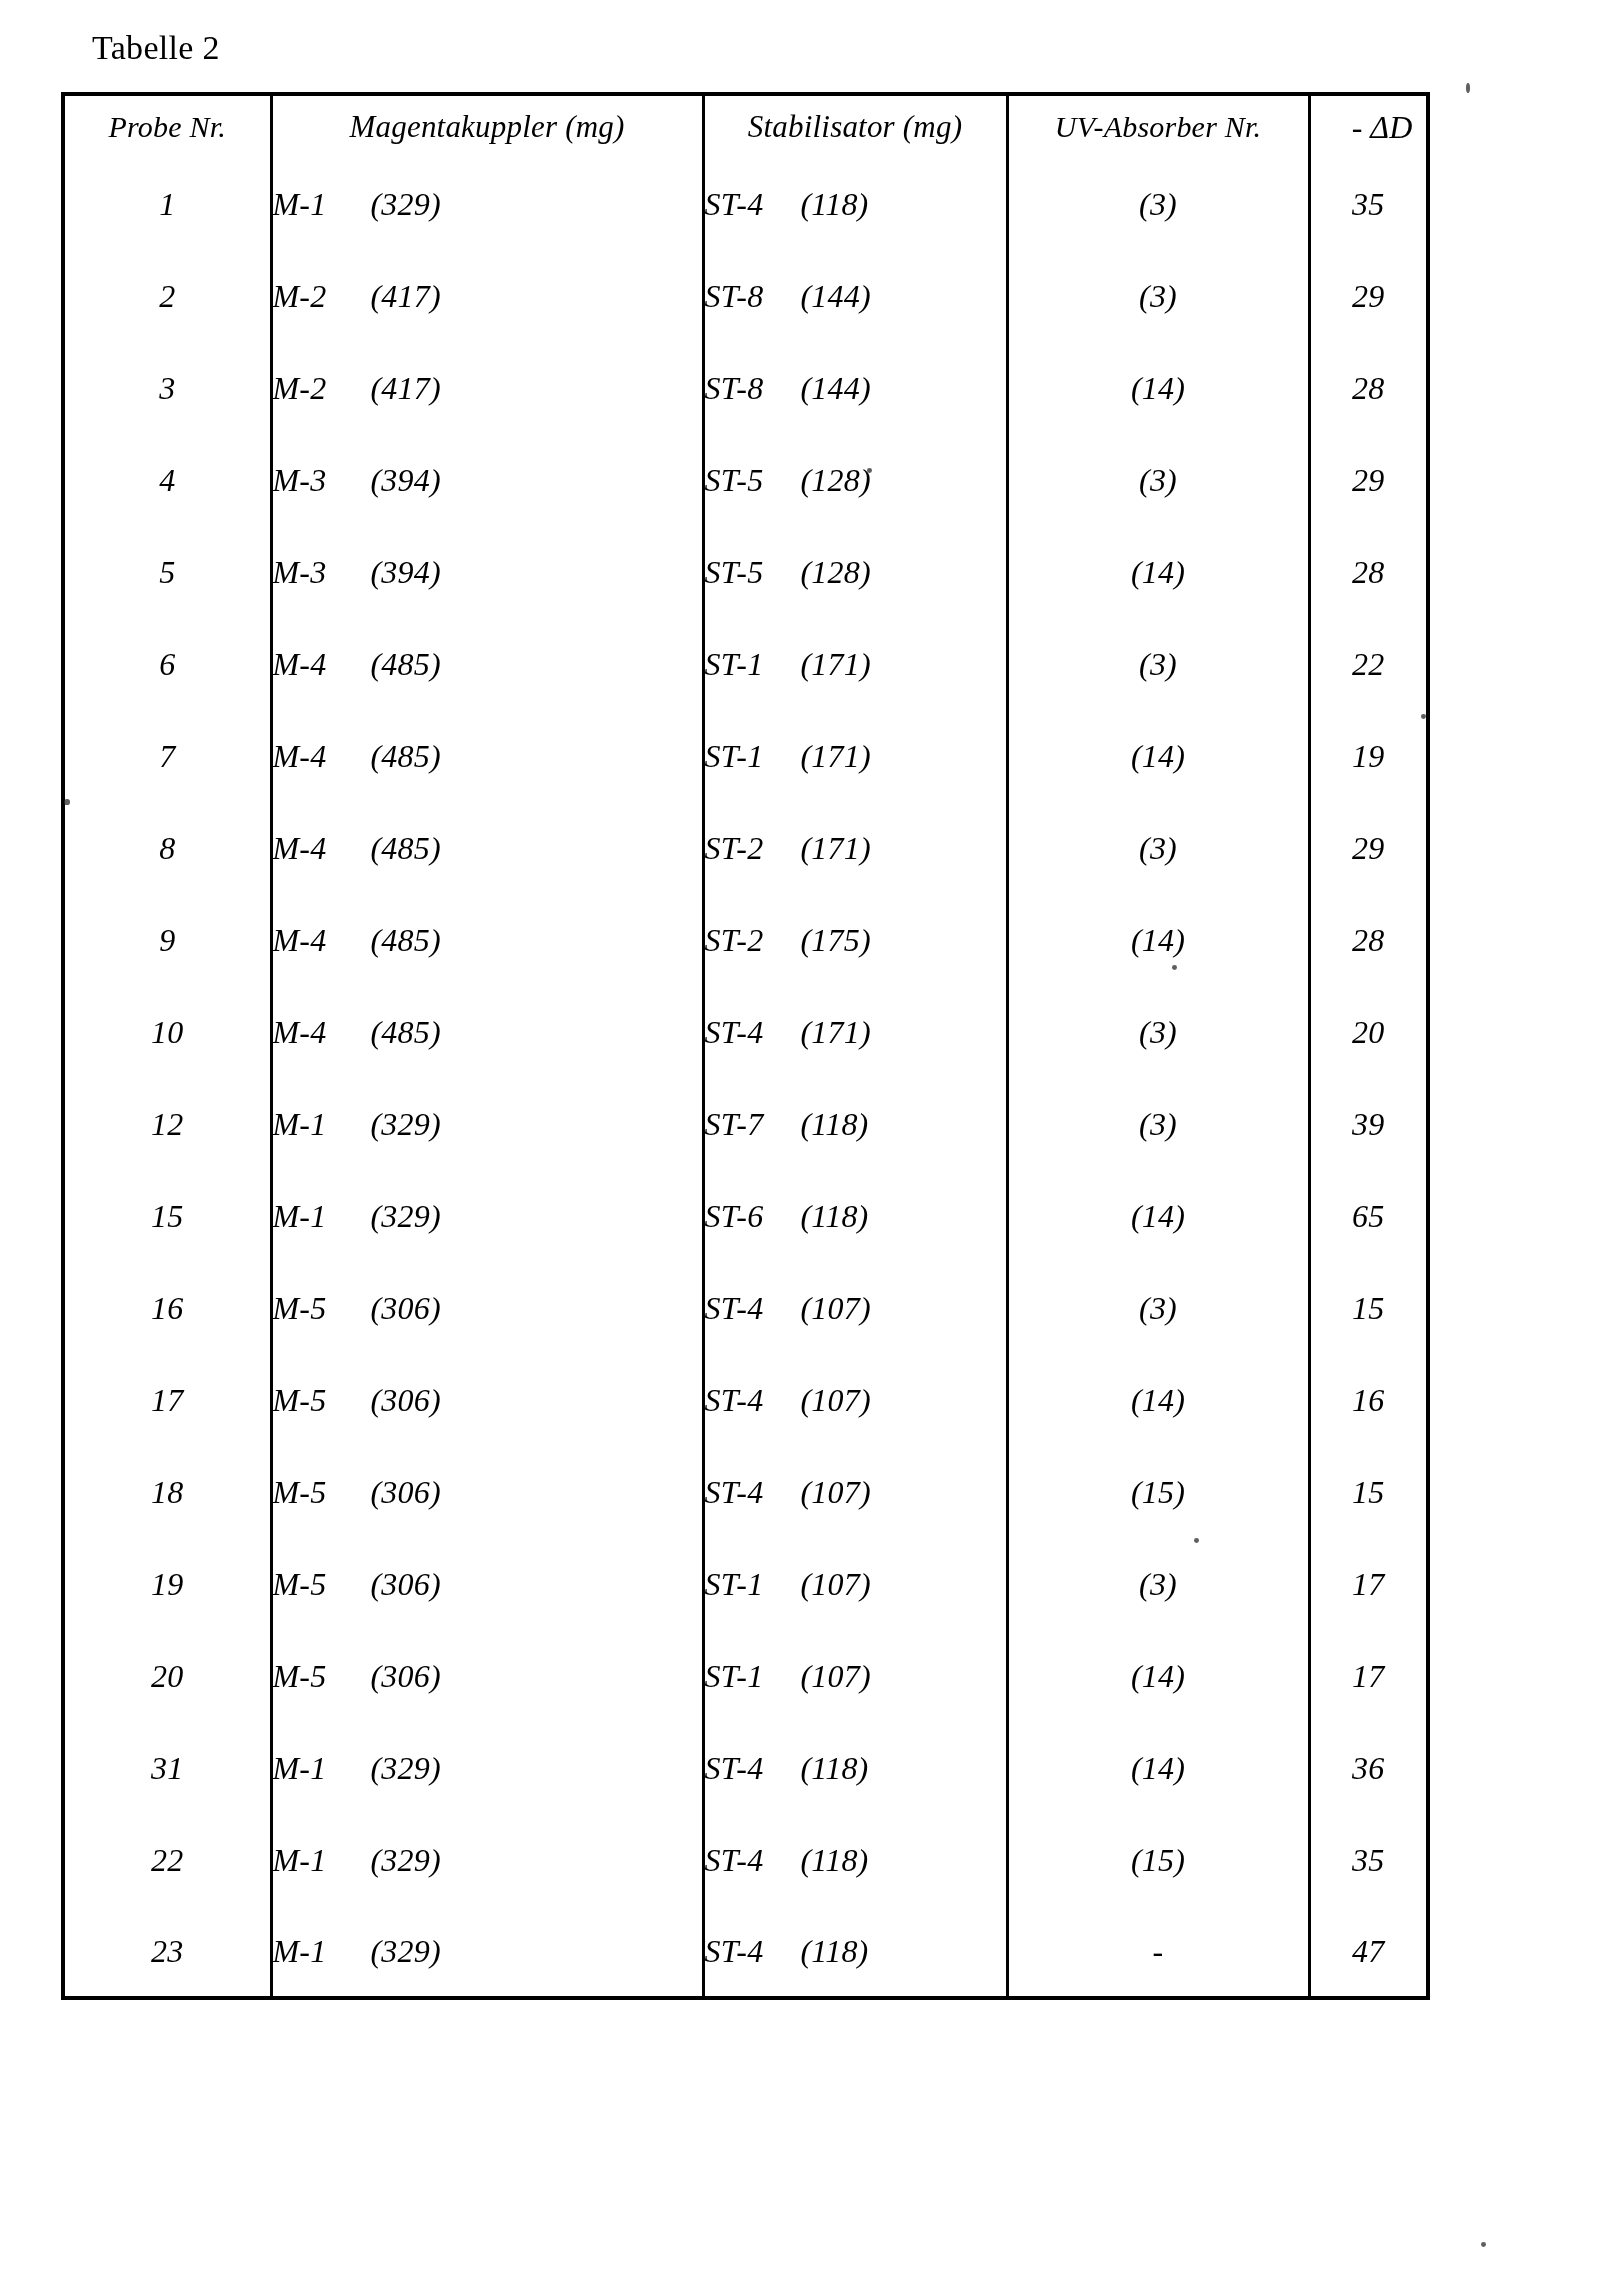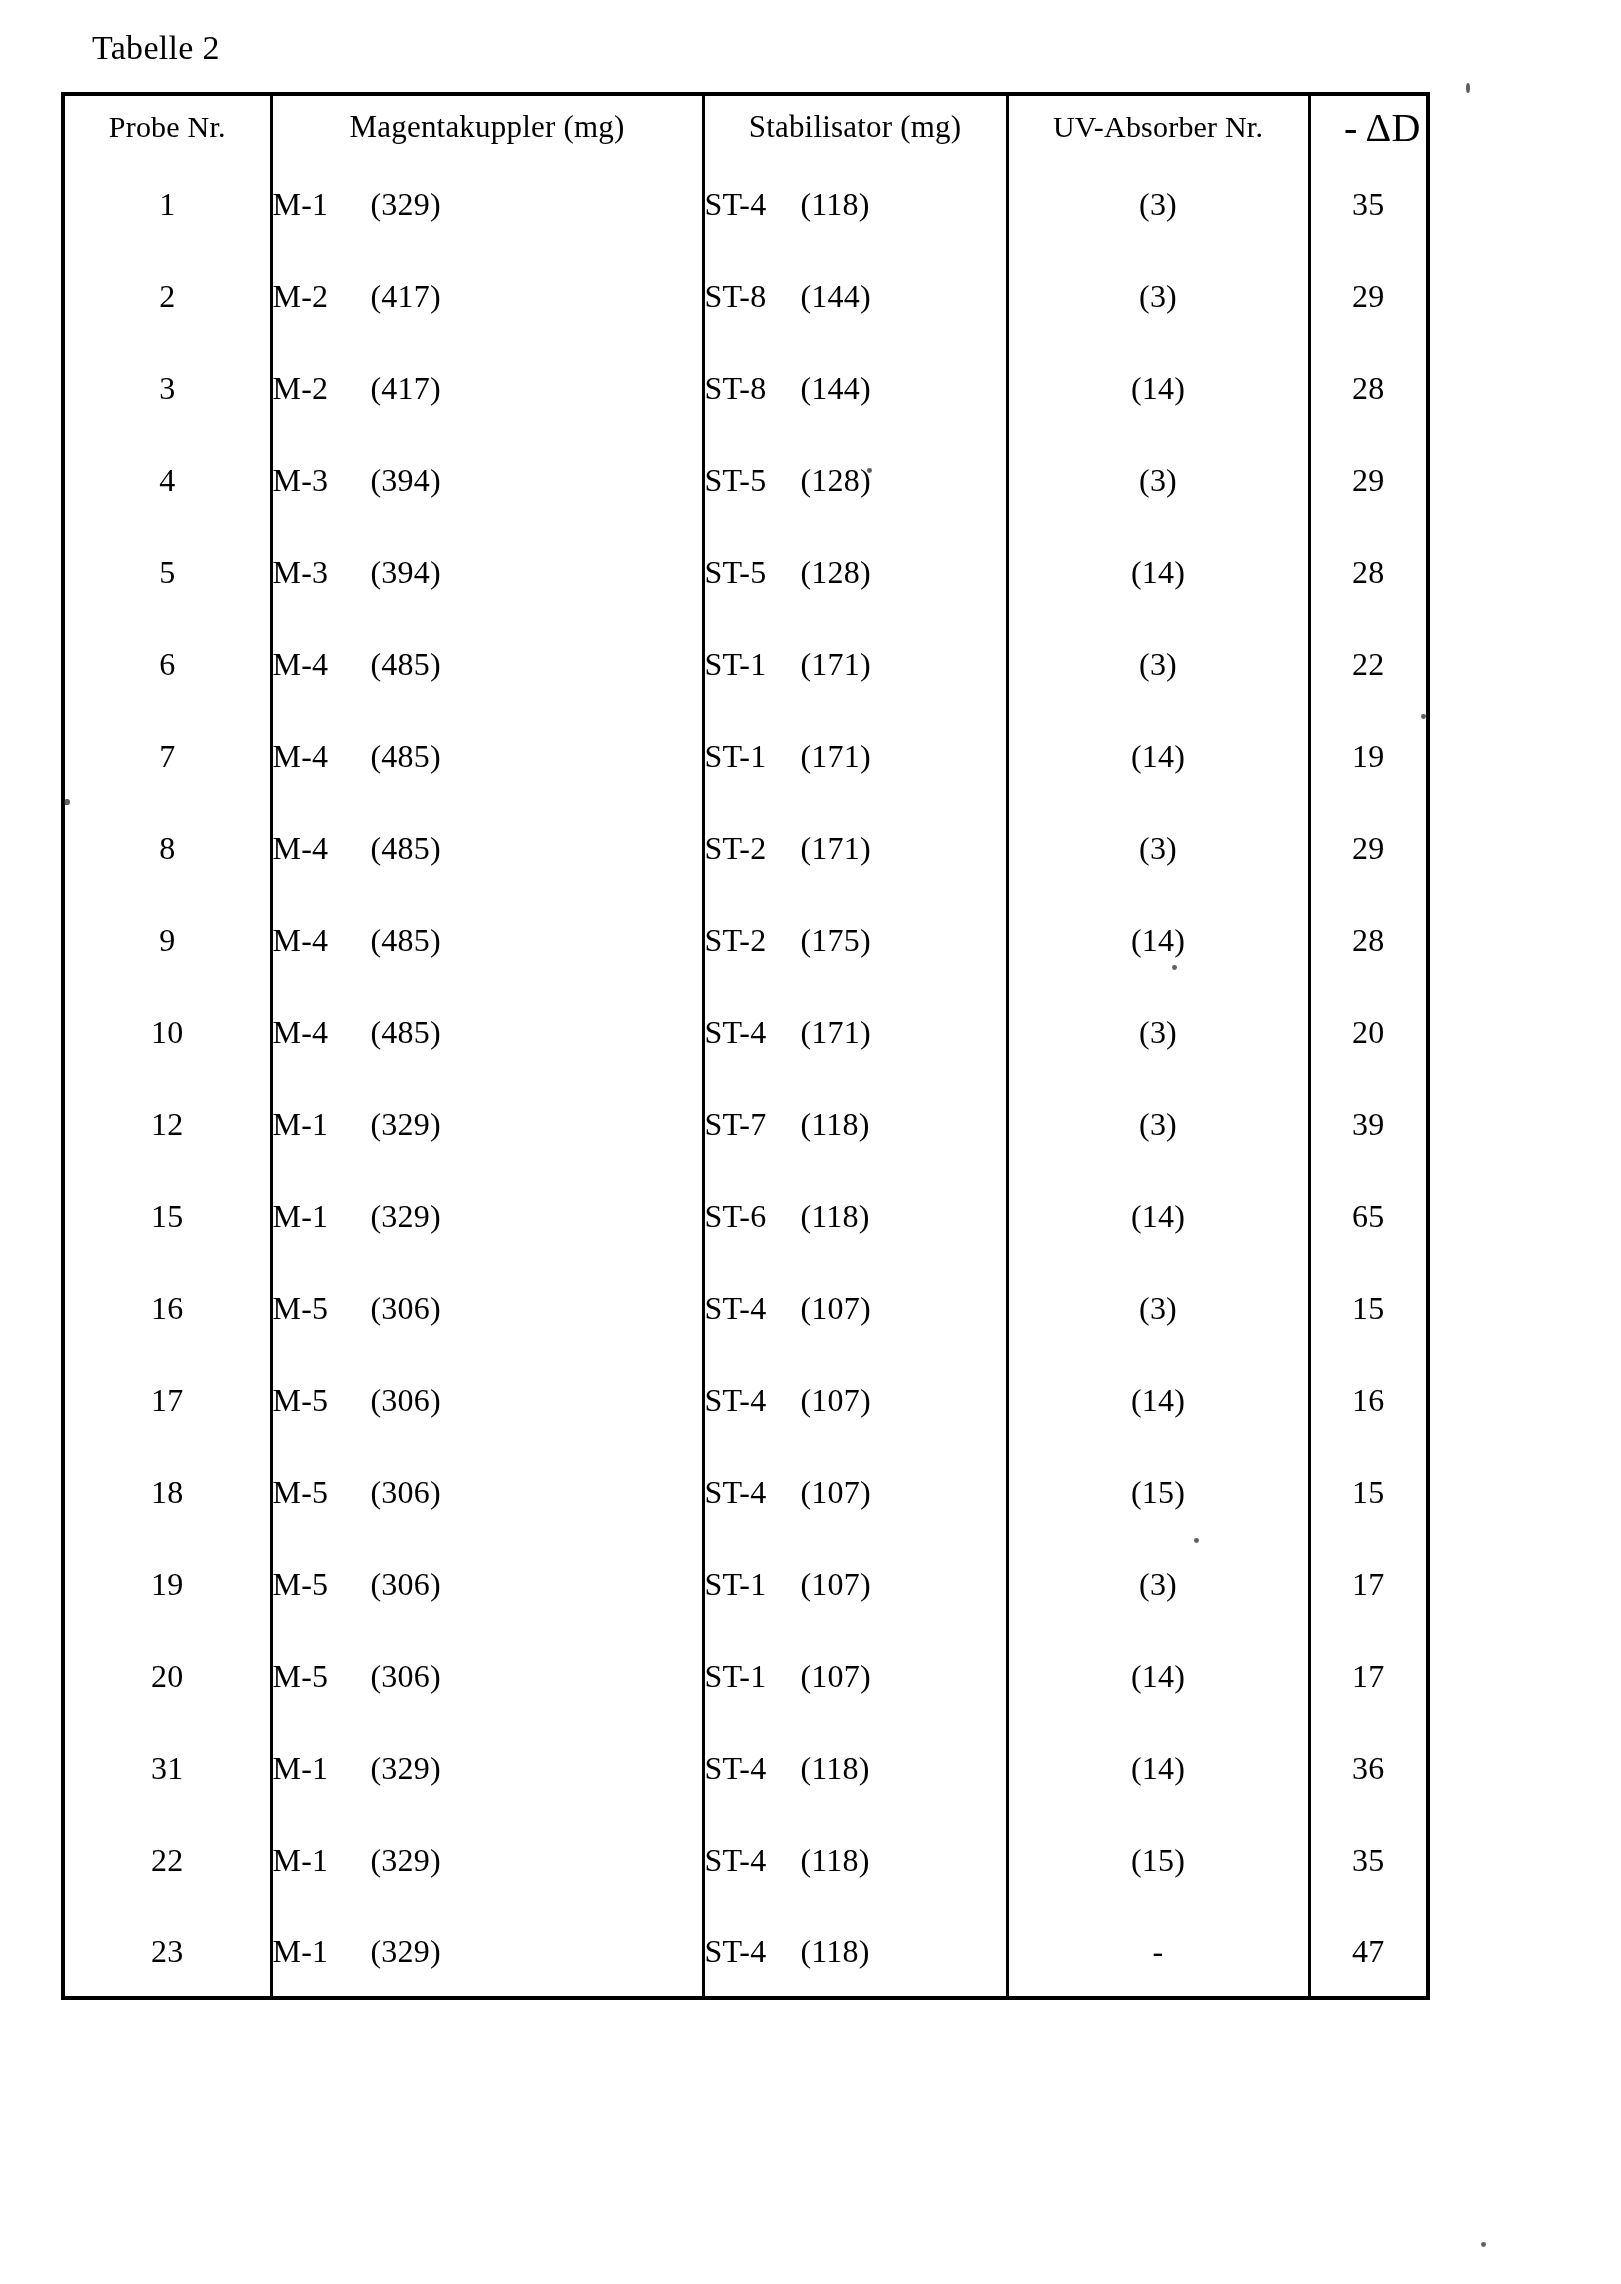--- a/index.html
+++ b/index.html
@@ -39,20 +39,21 @@
     position: absolute;
     left: 61px;
     top: 92px;
     width: 1365px;
   }
 
   table.tbl {
     border-collapse: collapse;
     width: 1365px;
     table-layout: fixed;
+    font-style: italic;
   }
 
   
   table.tbl {
     border: 4.1px solid #000;
   }
 
   table.tbl td, table.tbl th {
     border-left: 3.3px solid #000;
     border-right: 3.3px solid #000;
@@ -76,21 +77,21 @@
     border-bottom: 4.9px solid #000;
     text-align: center;
     font-size: 31px;
     letter-spacing: 0.2px;
     white-space: nowrap;
   }
   thead td.h-probe   { font-size: 30px; }
   thead td.h-magenta { font-size: 31px; }
   thead td.h-stab    { font-size: 31px; }
   thead td.h-uv      { font-size: 30px; }
-  thead td.h-dd      { font-size: 40px; padding-left: 28px; }
+  thead td.h-dd      { font-size: 32px; padding-left: 28px; }
 
   
   tbody tr { height: 92px; }
 
   tbody td {
     font-size: 32px;
     letter-spacing: 0.2px;
     white-space: nowrap;
   }
 

